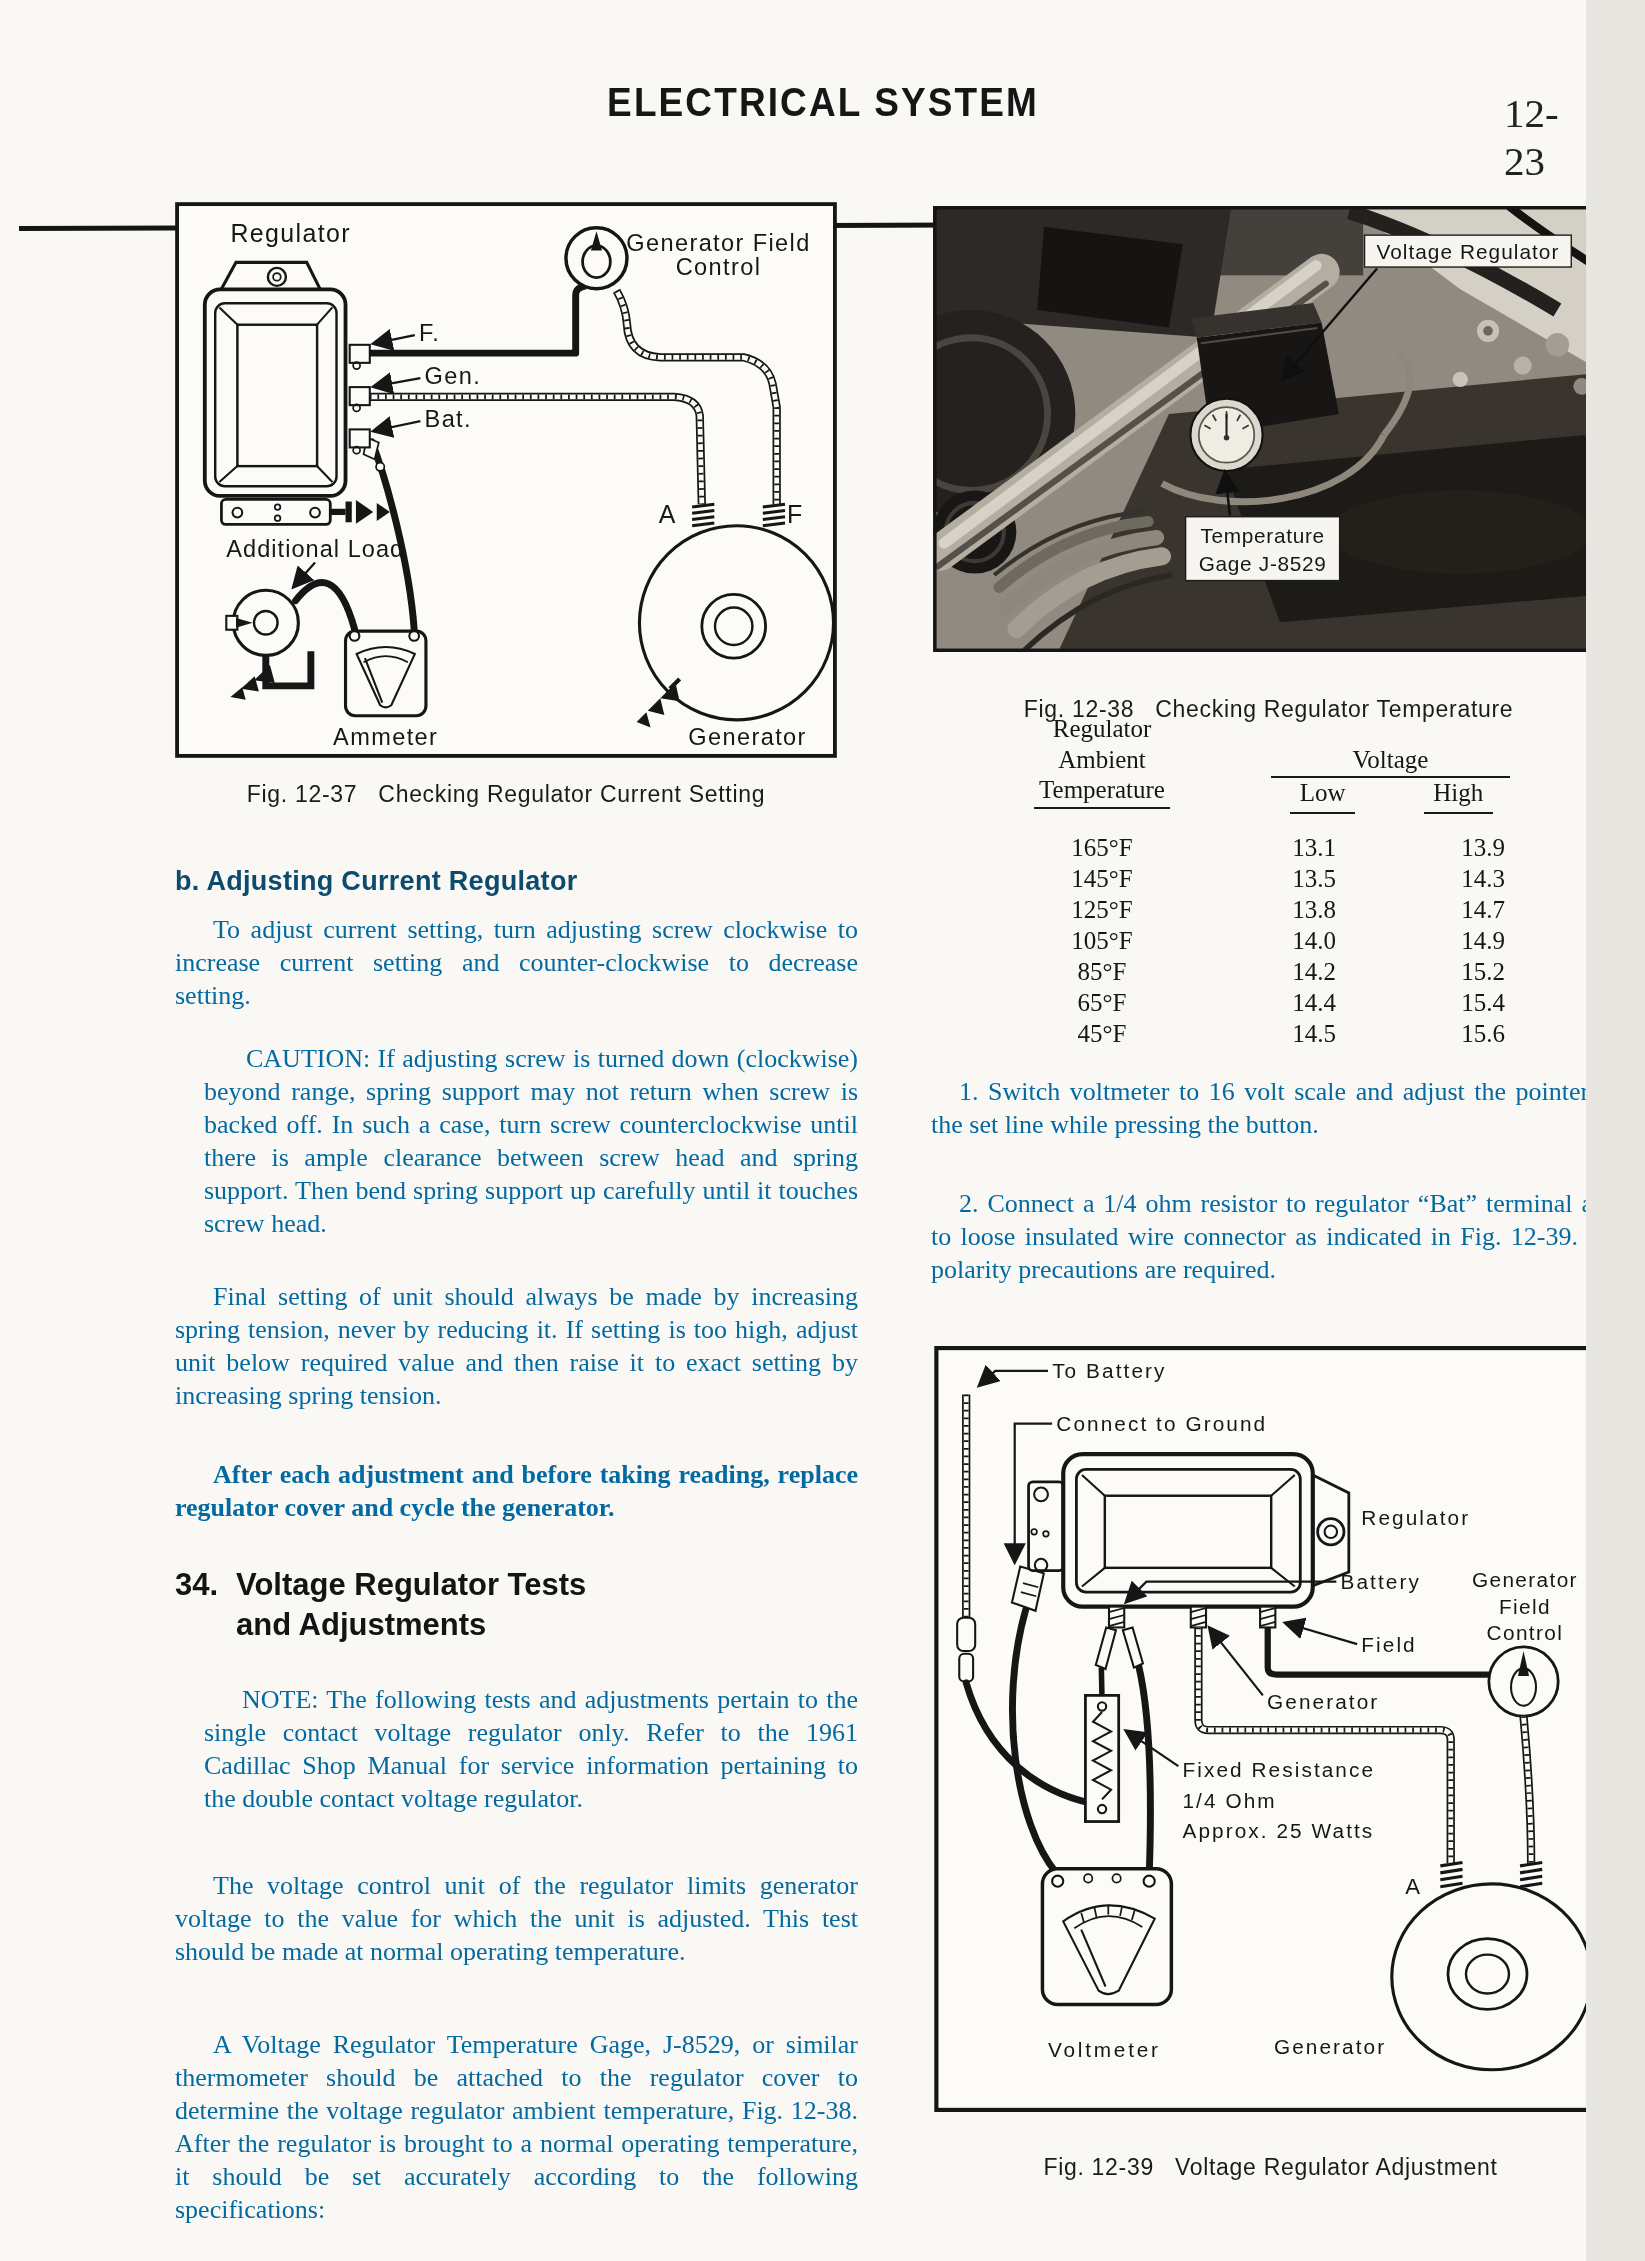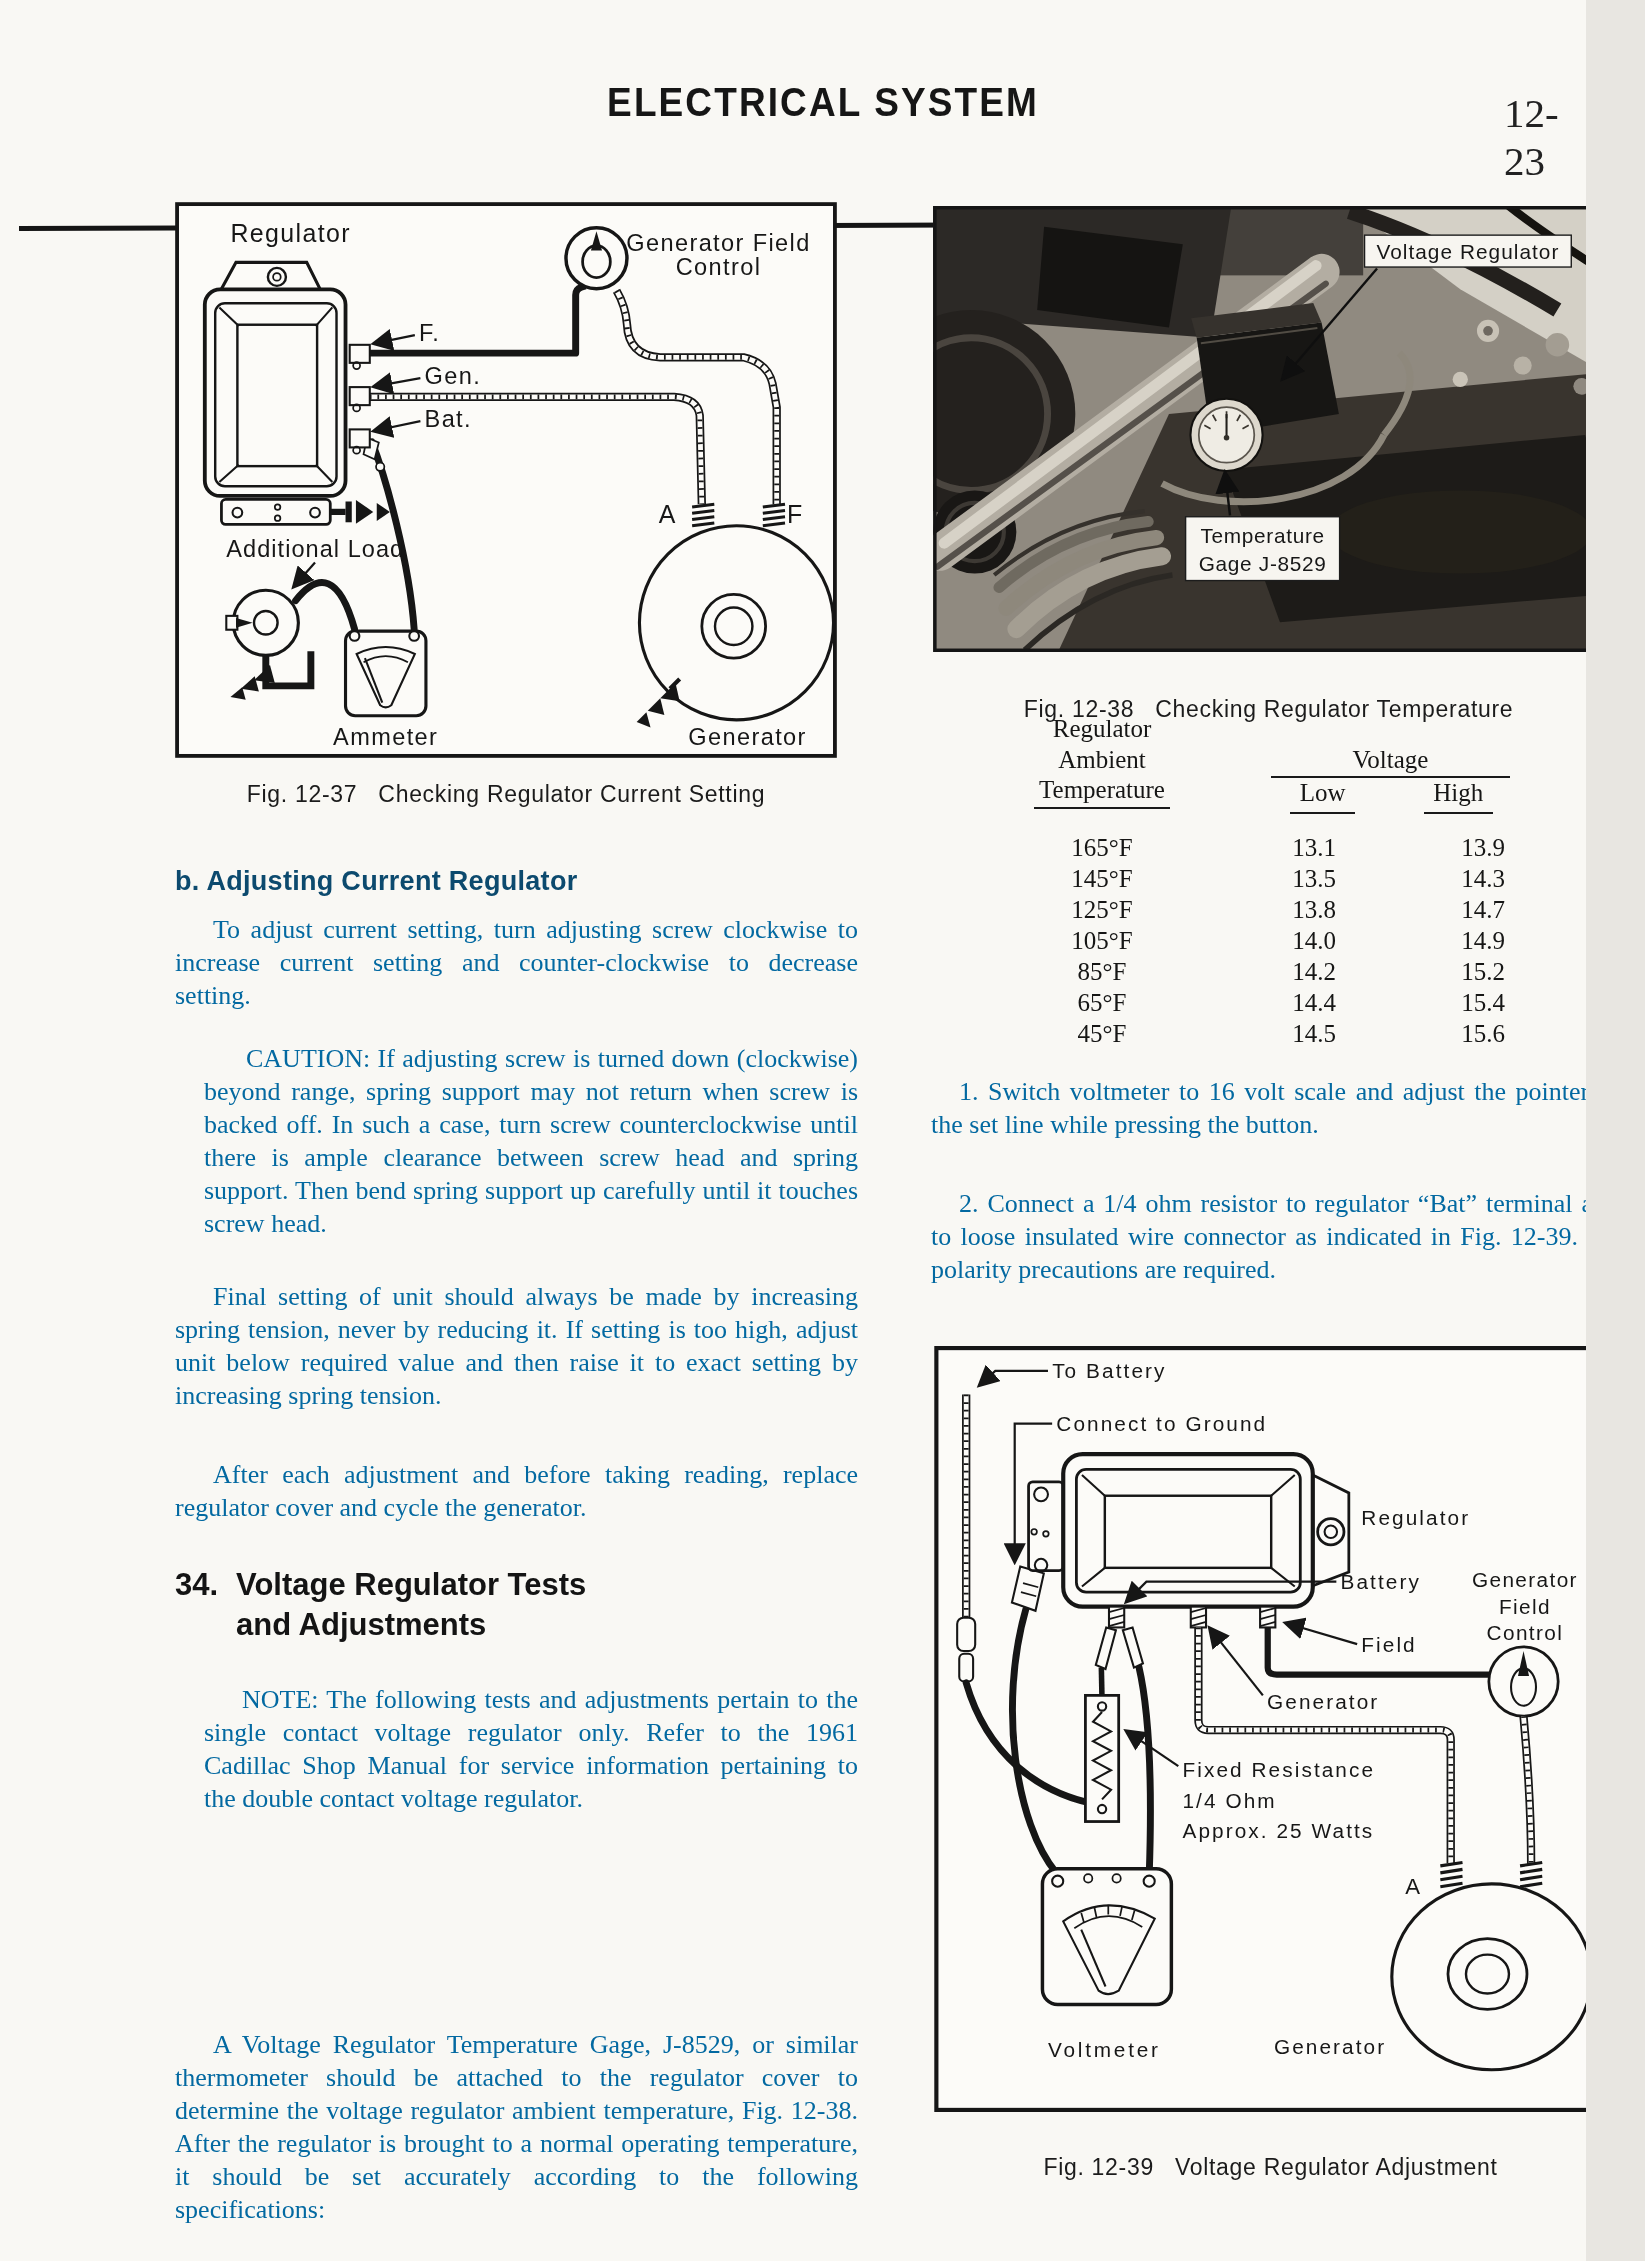--- a/index.html
+++ b/index.html
@@ -164,31 +164,32 @@
   </div>
 
   <div class="abs caption" style="left:175px;top:781px;width:662px;">
     <span class="clabel">Fig. 12-37</span><span>Checking Regulator Current Setting</span>
   </div>
 
   <div class="abs subhead" style="left:175px;top:866px;width:683px;">b. Adjusting Current Regulator</div>
   <div class="abs body-text indent" style="left:175px;top:913px;width:683px;">To adjust current setting, turn adjusting screw clockwise to increase current setting and counter-clockwise to decrease setting.</div>
   <div class="abs body-text inset" style="left:175px;top:1042px;width:683px;text-indent:42px;">CAUTION: If adjusting screw is turned down (clockwise) beyond range, spring support may not return when screw is backed off. In such a case, turn screw counterclockwise until there is ample clearance between screw head and spring support. Then bend spring support up carefully until it touches screw head.</div>
   <div class="abs body-text indent" style="left:175px;top:1280px;width:683px;">Final setting of unit should always be made by increasing spring tension, never by reducing it. If setting is too high, adjust unit below required value and then raise it to exact setting by increasing spring tension.</div>
-  <div class="abs body-text indent" style="left:175px;top:1458px;width:683px;">After each adjustment and before taking reading, replace regulator cover and cycle the generator.</div>
+  <div class="abs body-text indent" style="left:175px;top:1458px;width:683px;font-weight:bold;">After each adjustment and before taking reading, replace regulator cover and cycle the generator.</div>
 
   <div class="abs h34" style="left:175px;top:1565px;width:683px;">
     <div class="num">34.</div>
     <div>
       <div>Voltage Regulator Tests</div>
       <div>and Adjustments</div>
     </div>
   </div>
 
   <div class="abs body-text inset" style="left:175px;top:1683px;width:683px;text-indent:38px;">NOTE: The following tests and adjustments pertain to the single contact voltage regulator only. Refer to the 1961 Cadillac Shop Manual for service information pertaining to the double contact voltage regulator.</div>
+  <div class="abs body-text indent" style="left:175px;top:1869px;width:683px;">The voltage control unit of the regulator limits generator voltage to the value for which the unit is adjusted. This test should be made at normal operating temperature.</div>
   <div class="abs body-text indent" style="left:175px;top:2028px;width:683px;">A Voltage Regulator Temperature Gage, J-8529, or similar thermometer should be attached to the regulator cover to determine the voltage regulator ambient temperature, Fig. 12-38. After the regulator is brought to a normal operating temperature, it should be set accurately according to the following specifications:</div>
 
   <div class="abs" style="left:933px;top:206px;">
   <svg width="671" height="446" viewBox="0 0 967 643">
     <defs>
       <marker id="a38" markerWidth="10" markerHeight="10" refX="8" refY="5" orient="auto">
         <path d="M0,0 L10,5 L0,10 Z" fill="#0f0f0f"></path>
       </marker>
     </defs>
     <rect x="0" y="0" width="967" height="643" fill="#908a80"></rect>

